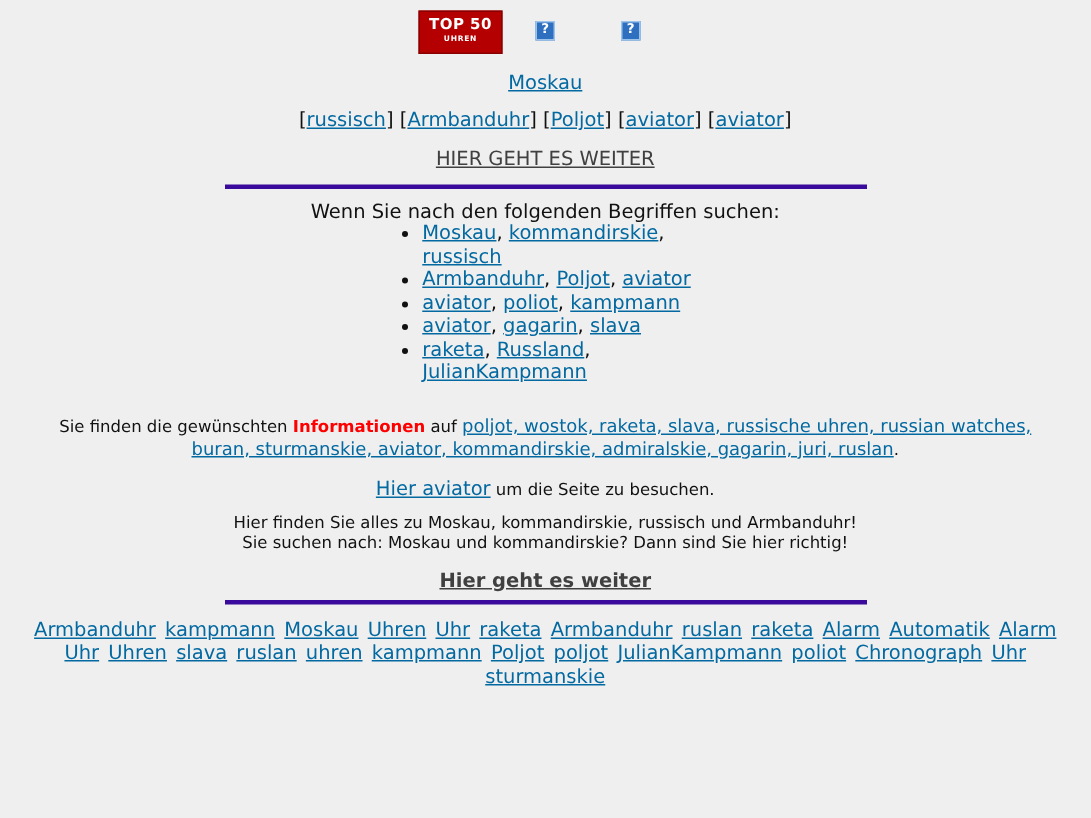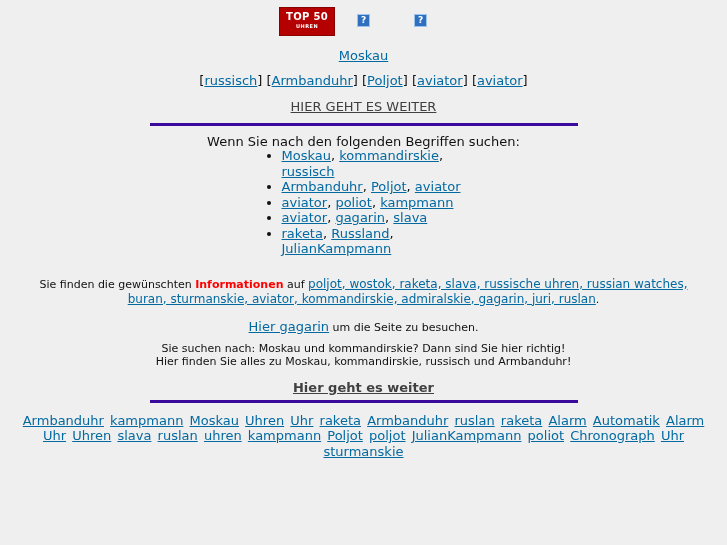--- a/index.html
+++ b/index.html
@@ -98,27 +98,27 @@
 
 <div class="info">
   <span>Sie finden die gewünschten</span>
   <span class="red">Informationen</span>
   <span>auf</span>
   <a href="#">poljot, wostok, raketa, slava, russische uhren, russian watches,</a><br>
   <a href="#">buran, sturmanskie, aviator, kommandirskie, admiralskie, gagarin, juri, ruslan</a><span>.</span>
 </div>
 
 <div class="klick">
-  <a href="#">Hier gagarin</a>
+  <a href="#">Hier aviator</a>
   <span>um die Seite zu besuchen.</span>
 </div>
 
 <div class="suchen">
+  <div>Hier finden Sie alles zu Moskau, kommandirskie, russisch und Armbanduhr!</div>
   <div>Sie suchen nach: Moskau und kommandirskie? Dann sind Sie hier richtig!</div>
-  <div>Hier finden Sie alles zu Moskau, kommandirskie, russisch und Armbanduhr!</div>
 </div>
 
 <div class="weiter2">
   <a href="#">Hier geht es weiter</a>
 </div>
 
 <hr class="rule hr2">
 
 <div class="cloud">
   <a href="#">Armbanduhr</a>

